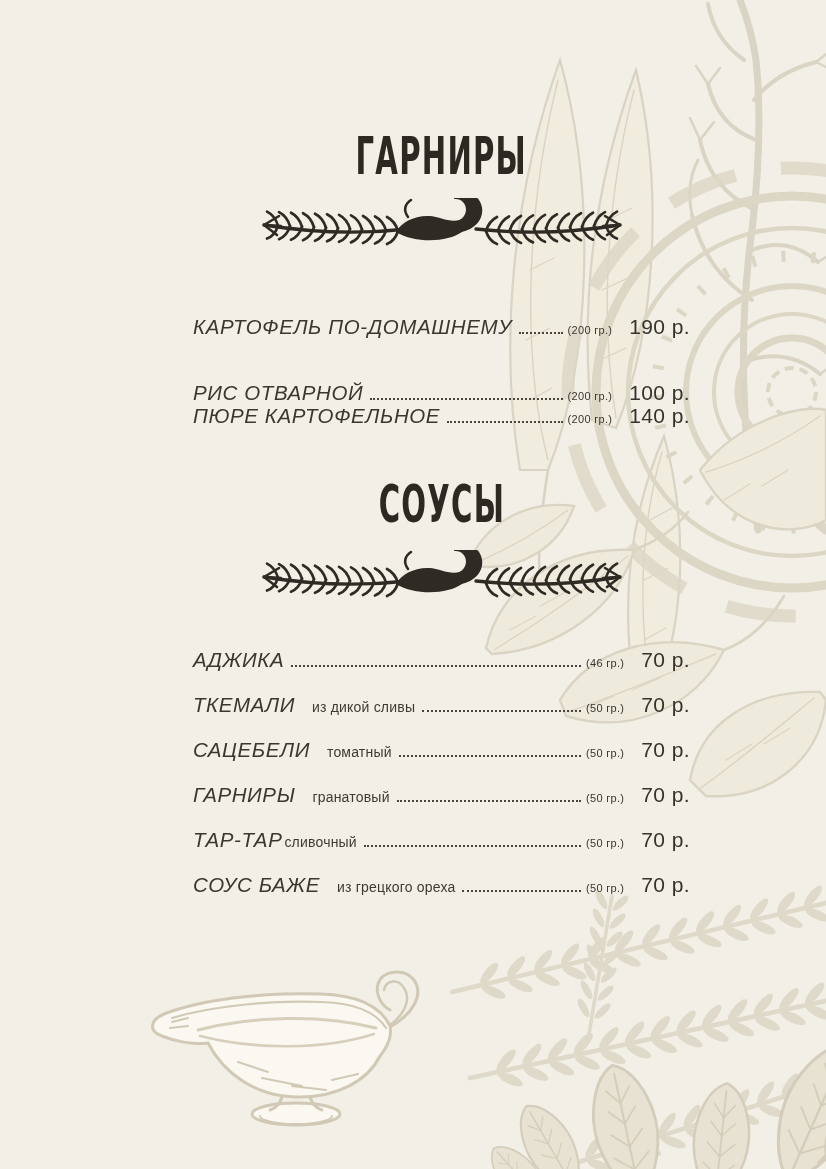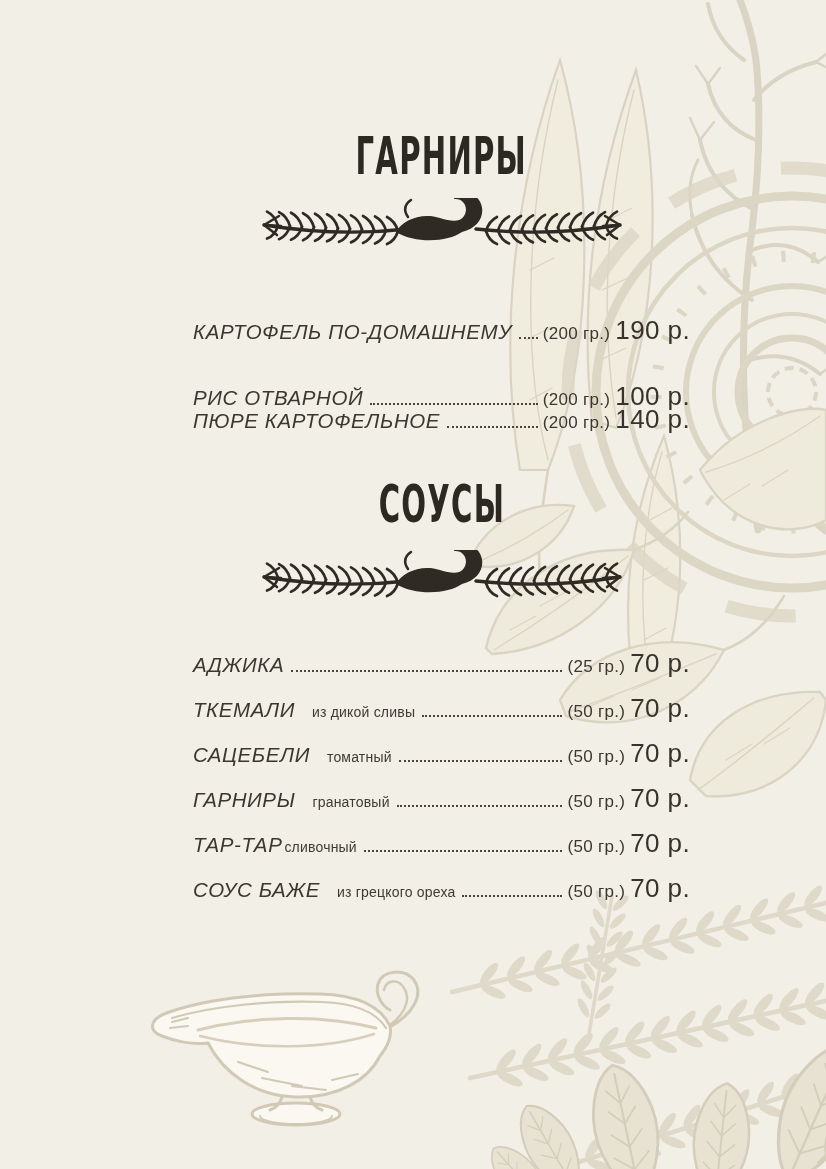--- a/index.html
+++ b/index.html
@@ -23,22 +23,22 @@
   .col{position:absolute;left:193px;width:497px;top:0;height:100%;}
   .row{
     position:absolute;left:0;right:0;display:flex;align-items:baseline;
     color:#3b362f;white-space:nowrap;
   }
   .name{font-size:20.5px;letter-spacing:.6px;font-style:italic;}
   .qual{font-size:14px;margin-left:17px;letter-spacing:.2px;color:#3f3a33;}
   .qual:empty{display:none;}
   .qual.tight{margin-left:2px;}
   .dots{flex:1 1 auto;min-width:18px;border-bottom:2px dotted #4a443c;margin:0 5px 5px 7px;}
-  .weight{font-size:17px;letter-spacing:.3px;}
-  .price{font-size:26px;margin-left:5px;letter-spacing:.4px;color:#37322b;}
+  .weight{font-size:11px;letter-spacing:.3px;}
+  .price{font-size:21px;margin-left:17px;letter-spacing:.4px;color:#37322b;}
   .desc{position:absolute;left:0;font-size:15px;color:#46413a;letter-spacing:.2px;}
 </style>
 </head>
 <body>
 
 <div class="page">
 
   <svg id="deco" class="deco" width="826" height="1169" viewBox="0 0 826 1169">
     <g opacity="0.95">
 
@@ -444,21 +444,21 @@
           <path d="M-46,12 C-40,0 -20,-8 -2,-2 C10,2 18,2 22,-4 C27,-12 22,-22 12,-21 C14,-30 30,-30 37,-20 C45,-8 38,8 20,12 C6,22 -26,24 -46,12 Z" fill="#2f2a24"></path>
           <path d="M-34,-3 c-5,-7 -3,-13 3,-17" stroke="#2f2a24" stroke-width="2.6" fill="none" stroke-linecap="round"></path>
         </g>
       </svg>
 
     <div class="col">
 
       <div class="row" style="top:648px">
         <span class="name">АДЖИКА</span>
         <span class="dots"></span>
-        <span class="weight">(25 гр.)</span>
+        <span class="weight">(46 гр.)</span>
         <span class="price">70 р.</span>
       </div>
 
       <div class="row" style="top:693px">
         <span class="name">ТКЕМАЛИ</span>
         <span class="qual">из дикой сливы</span>
         <span class="dots"></span>
         <span class="weight">(50 гр.)</span>
         <span class="price">70 р.</span>
       </div>

